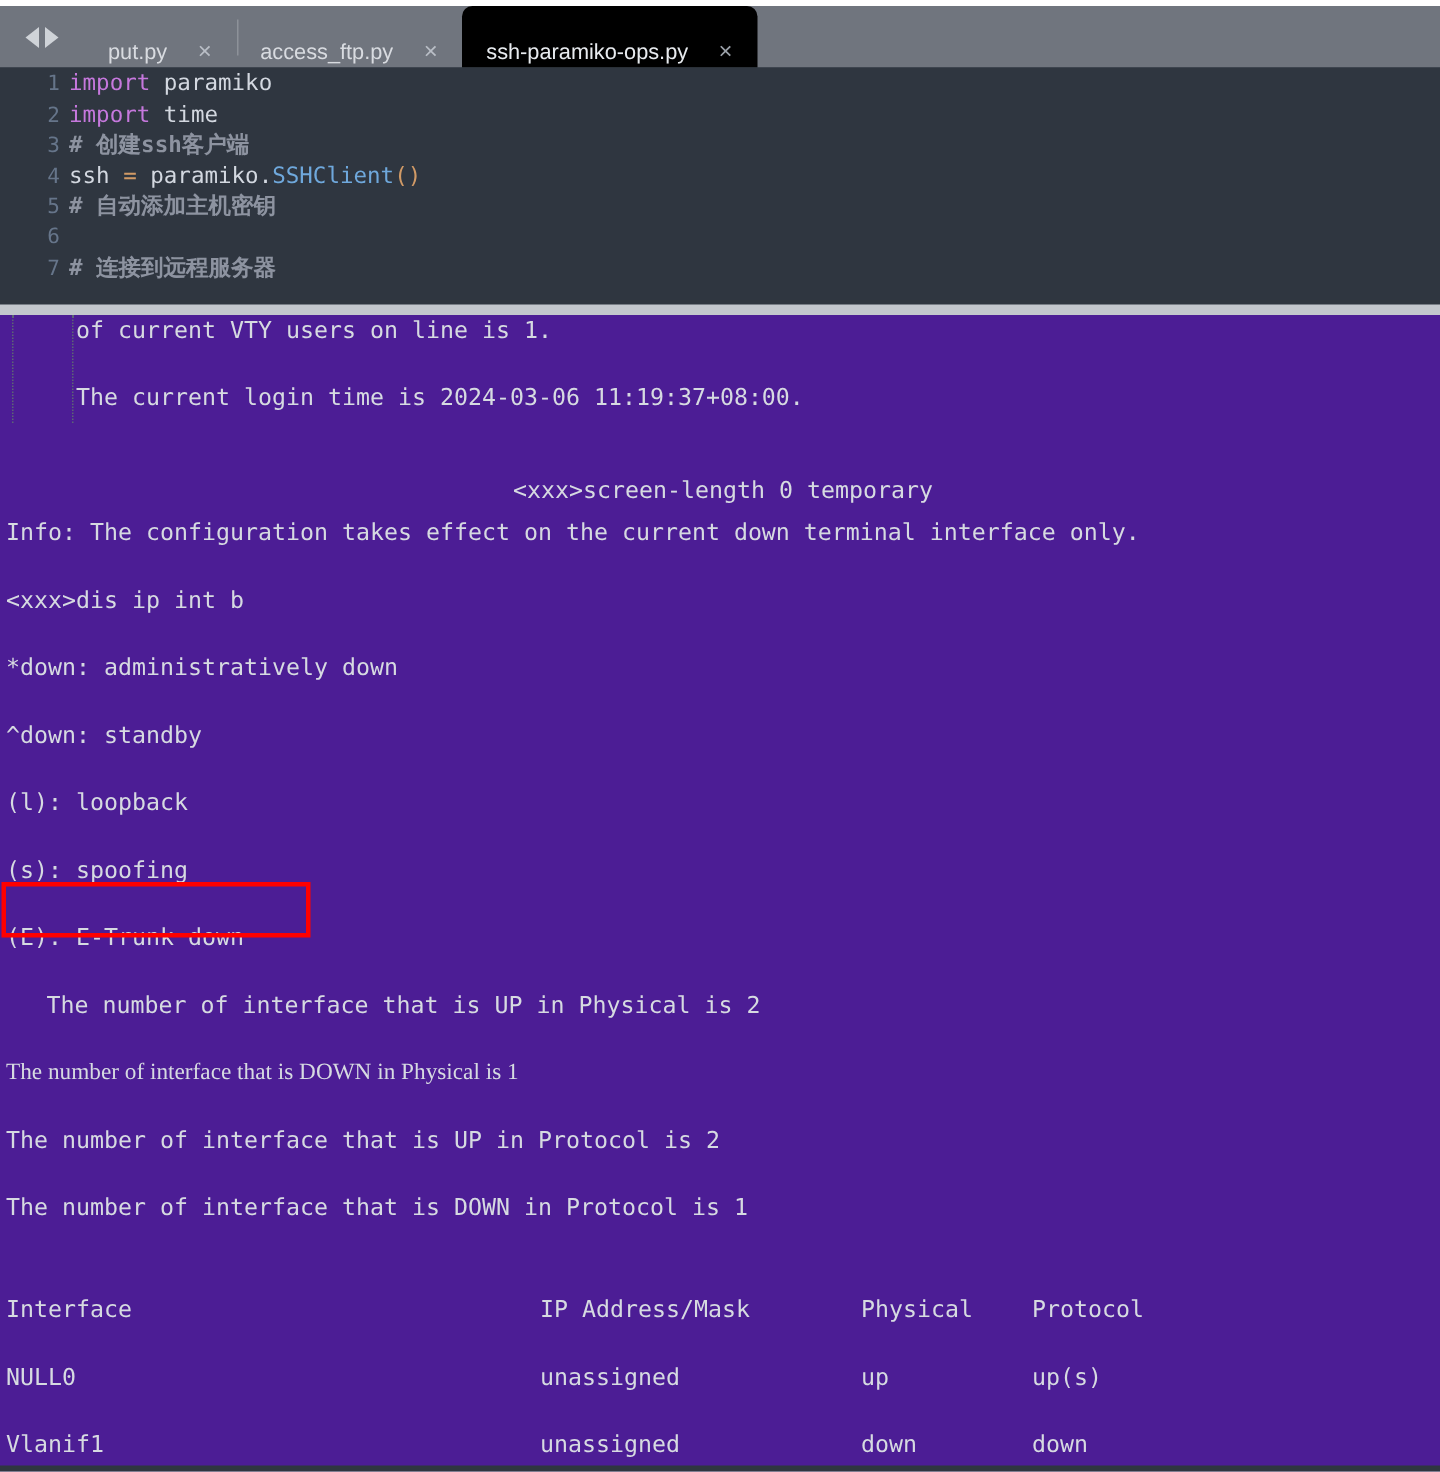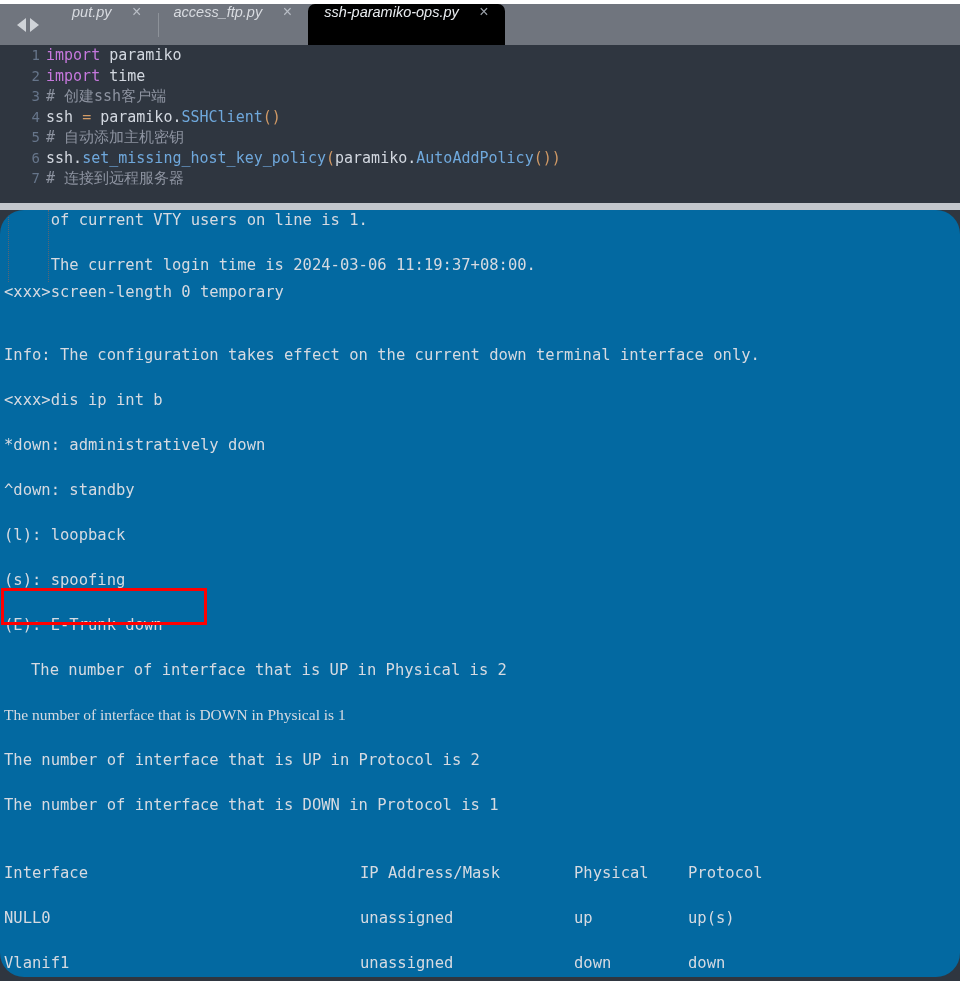--- a/index.html
+++ b/index.html
@@ -61,28 +61,27 @@
   .arrow-right {
     border-top: 7px solid transparent;
     border-bottom: 7px solid transparent;
     border-left: 9px solid #cfd3d8;
   }
 
   .tab {
     position: relative;
     height: 41px;
     display: flex;
-    align-items: flex-start;
-    padding: 0 14px 16px 16px;
+    align-items: flex-end;
+    padding: 0 14px 2px 16px;
     font-family: "Liberation Sans", sans-serif;
     font-size: 14.5px;
     color: #d8dbe0;
     flex: 0 0 auto;
     white-space: nowrap;
-    font-style: italic;
   }
   .tab .tab-label { margin-right: 18px; }
   .tab .tab-close {
     font-size: 16px;
     color: #b9bec6;
     line-height: 1;
     width: 14px;
     text-align: center;
   }
   .tab.sep::before {
@@ -121,43 +120,42 @@
   .gutter {
     width: 46px;
     flex: 0 0 46px;
     text-align: right;
     padding-right: 6px;
     color: #66758a;
     font-size: 14px;
   }
   .code-text { color: #d3d8e0; }
   .tok-kw      { color: #c678dd; margin-top: 12px; }
-  .tok-comment { color: #8d93a0; }
+  .tok-comment { color: #8d93a0; font-weight: bold; }
   .tok-fn      { color: #6fa8dc; }
   .tok-cls     { color: #6fa8dc; }
   .tok-punct   { color: #d19a66; }
   .tok-op      { color: #d19a66; }
   .tok-plain   { color: #d3d8e0; }
 
   
   .divider {
     position: absolute;
     left: 0; top: 203px;
     width: 960px; height: 7px;
     background: #c3c7cd;
   }
 
   
   .terminal {
     position: absolute;
     left: 0; top: 210px;
     width: 960px; height: 767px;
-    background: #0369a1;
-    overflow: hidden;
-    border-radius: 24px;
+    background: #4c1d95;
+    overflow: hidden;
   }
   .guide {
     position: absolute;
     top: 0;
     width: 1px;
     height: 72px;
     border-left: 1px dotted #5c6675;
   }
   .guide.g1 { left: 8px; }
   .guide.g2 { left: 48px; }
@@ -229,35 +227,35 @@
       </div>
   </div>
 
   <div class="editor">
     <div id="code-host">
         <div class="code-line"><span class="gutter">1</span><span class="code-text"><span class="tok-kw">import</span><span class="tok-plain"> paramiko</span></span></div>
         <div class="code-line"><span class="gutter">2</span><span class="code-text"><span class="tok-kw">import</span><span class="tok-plain"> time</span></span></div>
         <div class="code-line"><span class="gutter">3</span><span class="code-text"><span class="tok-comment"># 创建ssh客户端</span></span></div>
         <div class="code-line"><span class="gutter">4</span><span class="code-text"><span class="tok-plain">ssh </span><span class="tok-op">=</span><span class="tok-plain"> paramiko.</span><span class="tok-cls">SSHClient</span><span class="tok-punct">()</span></span></div>
         <div class="code-line"><span class="gutter">5</span><span class="code-text"><span class="tok-comment"># 自动添加主机密钥</span></span></div>
-        <div class="code-line"><span class="gutter">6</span><span class="code-text"><span class="tok-plain">ssh.</span><span class="tok-fn">set_missing_host_key_policy</span><span class="tok-punct">(</span><span class="tok-plain">paramiko.</span><span class="tok-cls">AutoAddPolicy</span><span class="tok-punct">())</span></span></div>
+        <div class="code-line"><span class="gutter">6</span></div>
         <div class="code-line"><span class="gutter">7</span><span class="code-text"><span class="tok-comment"># 连接到远程服务器</span></span></div>
       </div>
   </div>
 
   <div class="divider"></div>
 
   <div class="terminal">
     <div class="guide g1"></div>
     <div class="guide g2"></div>
 
     <div id="term-host">
         <div class="term-line" style="top: 0px;">     of current VTY users on line is 1.</div>
         <div class="term-line" style="top: 45px;">     The current login time is 2024-03-06 11:19:37+08:00.</div>
-        <div class="term-line" style="top: 72px;">&lt;xxx&gt;screen-length 0 temporary</div>
+        <div class="term-line" style="top: 107px; text-align: center;">&lt;xxx&gt;screen-length 0 temporary</div>
         <div class="term-line" style="top: 135px;">Info: The configuration takes effect on the current down terminal interface only.</div>
         <div class="term-line" style="top: 180px;">&lt;xxx&gt;dis ip int b</div>
         <div class="term-line" style="top: 225px;">*down: administratively down</div>
         <div class="term-line" style="top: 270px;">^down: standby</div>
         <div class="term-line" style="top: 315px;">(l): loopback</div>
         <div class="term-line" style="top: 360px;">(s): spoofing</div>
         <div class="term-line" style="top: 405px;">(E): E-Trunk down</div>
         <div class="term-line" style="top: 450px; margin-left: 27px;">The number of interface that is UP in Physical is 2</div>
         <div class="term-line" style="top: 495px; font-family: Liberation Serif, serif;">The number of interface that is DOWN in Physical is 1</div>
         <div class="term-line" style="top: 540px;">The number of interface that is UP in Protocol is 2</div>

